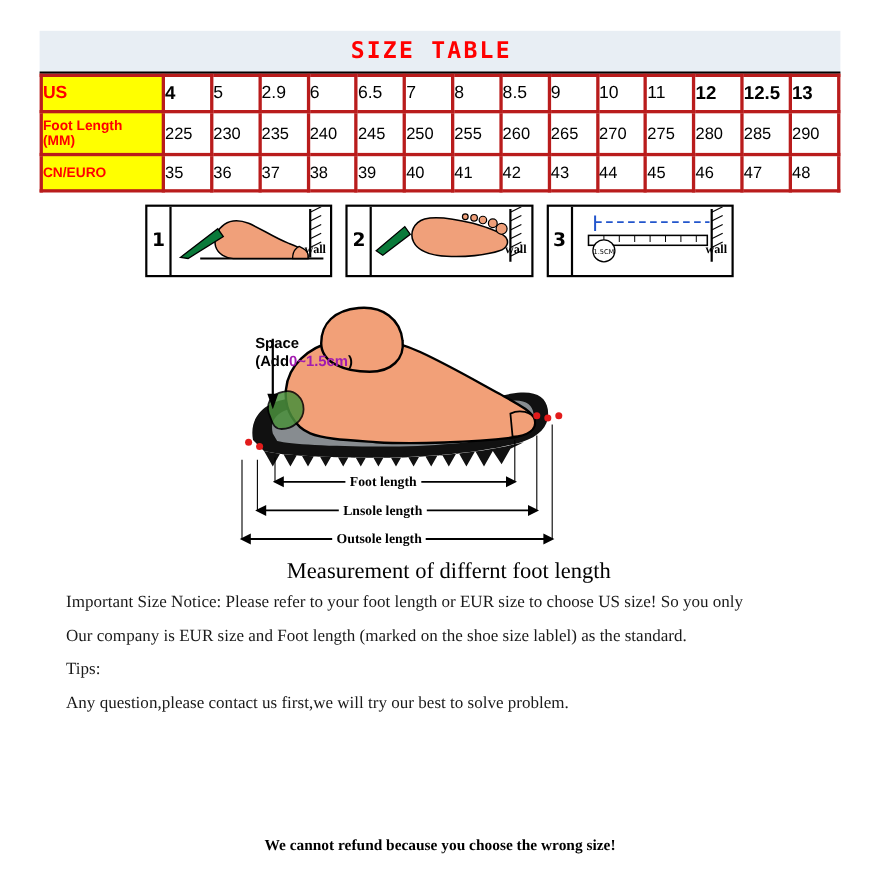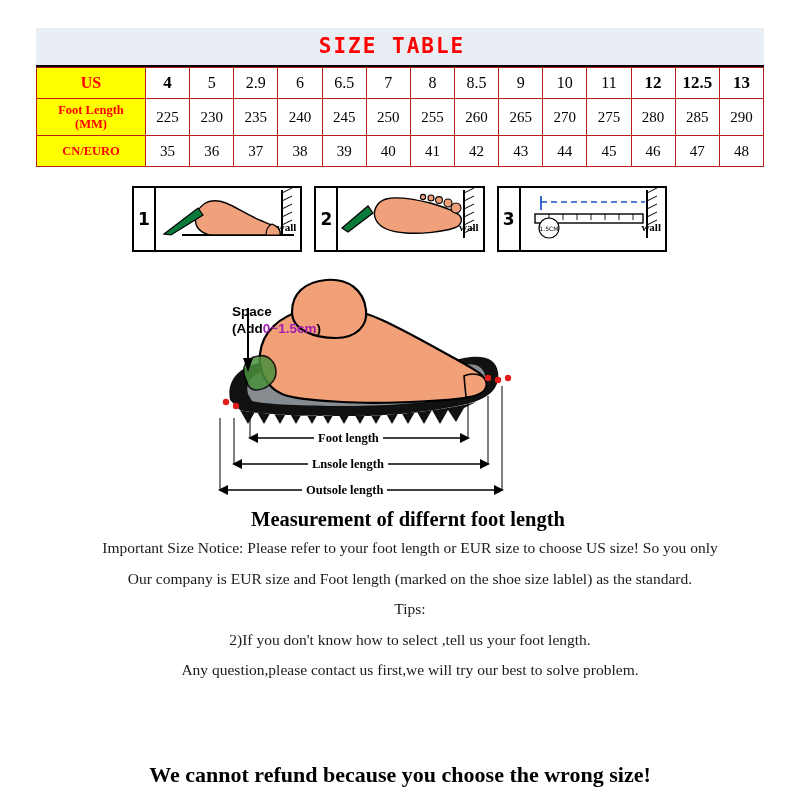--- a/index.html
+++ b/index.html
@@ -32,23 +32,23 @@
     background: #e8eef4;
     padding: 6px 16px 7px 0;
     border-bottom: 2px solid #000;
   }
   table.size {
     border-collapse: collapse;
     width: 100%;
     table-layout: fixed;
   }
   table.size td {
-    border: 1px solid #b91c1c;
-    text-align: center;
-    font-family: Liberation Serif, serif;
+    border: 3px solid #b91c1c;
+    text-align: left;
+    font-family: Liberation Sans, sans-serif;
     font-size: 15px;
     color: #000;
     height: 25px;
     padding: 0;
     background: #ffffff;
   }
   table.size td.rowhead {
     background: #ffff00;
     color: #ff0000;
     font-weight: bold;
@@ -130,47 +130,46 @@
     z-index: 4;
   }
 
   
   .measure-heading {
     position: absolute;
     left: 0; right: 0;
     top: 508px;
     text-align: center;
     font-family: "Liberation Serif", serif;
-    font-weight: bold;
+    font-weight: normal;
     font-size: 20.5px;
     color: #000;
     margin-left: 16px;
   }
   .body-text {
     position: absolute;
     left: 60px;
     top: 540px;
     width: 700px;
     font-family: "Liberation Serif", serif;
     font-size: 15.5px;
     color: #1a1a1a;
     line-height: 1.0;
-    text-align: center;
   }
   .body-text p {
     margin: 0 0 15px 0;
   }
   .final-note {
     position: absolute;
     left: 0; right: 0;
     top: 762px;
     text-align: center;
     font-family: "Liberation Serif", serif;
     font-weight: bold;
-    font-size: 22px;
+    font-size: 14px;
     color: #000;
   }
 </style>
 </head>
 <body>
 
 <div class="table-wrap">
   <div class="size-title">SIZE TABLE</div>
   <table class="size">
     <tbody>
@@ -377,17 +376,16 @@
   <div class="dim-label" style="left:112px; top:189px;">Lnsole length</div>
   <div class="dim-label" style="left:106px; top:215px;">Outsole length</div>
 </div>
 
 <div class="measure-heading">Measurement of differnt foot length</div>
 
 <div class="body-text">
   <p>Important Size Notice: Please refer to your foot length or EUR size to choose US size! So you only</p>
   <p>Our company is EUR size and Foot length (marked on the shoe size lablel) as the standard.</p>
   <p>Tips:</p>
-  <p>2)If you don't know how to select ,tell us your foot length.</p>
   <p>Any question,please contact us first,we will try our best to solve problem.</p>
 </div>
 
 <div class="final-note">We cannot refund because you choose the wrong size!</div>
 
 </body></html>

